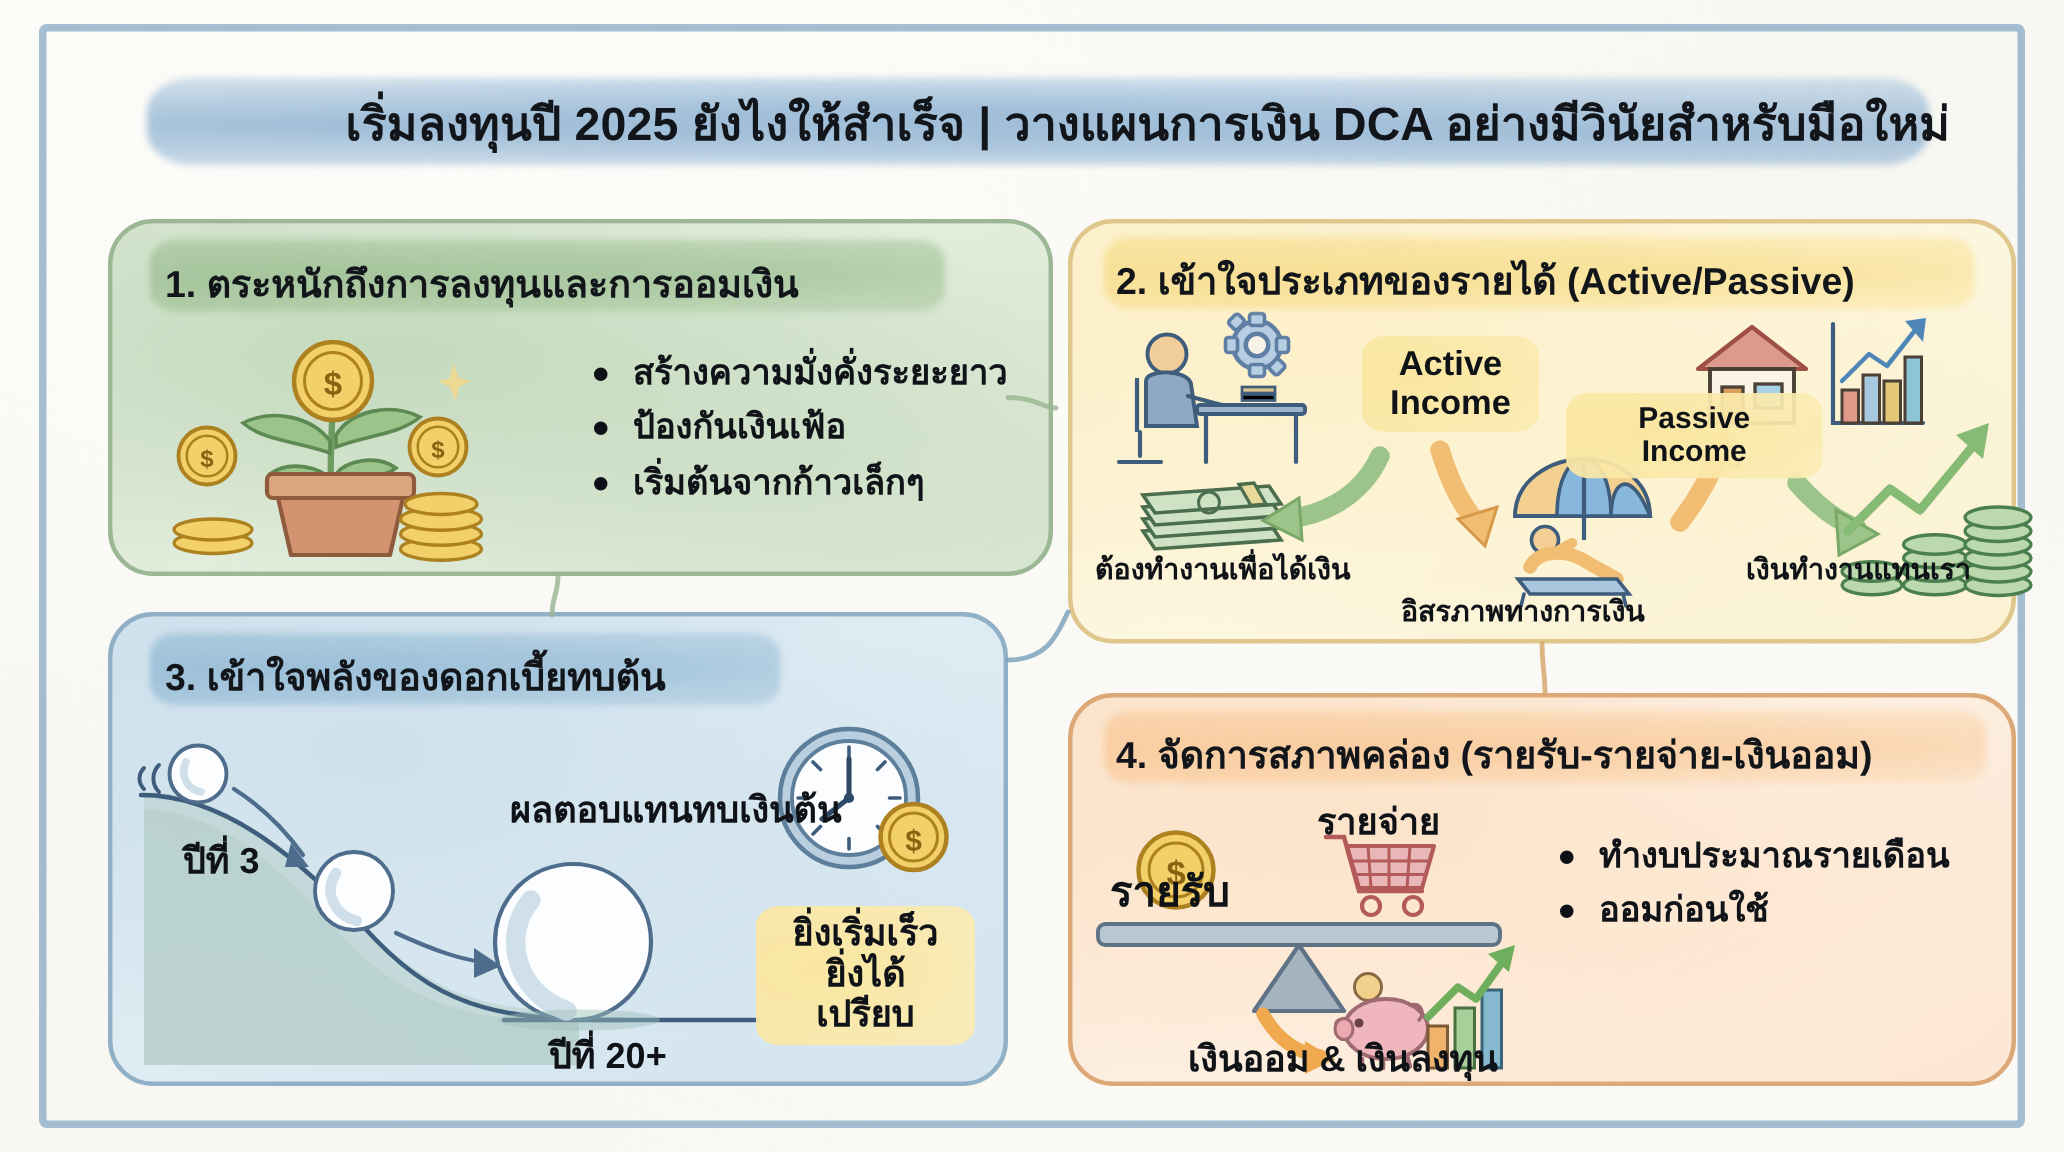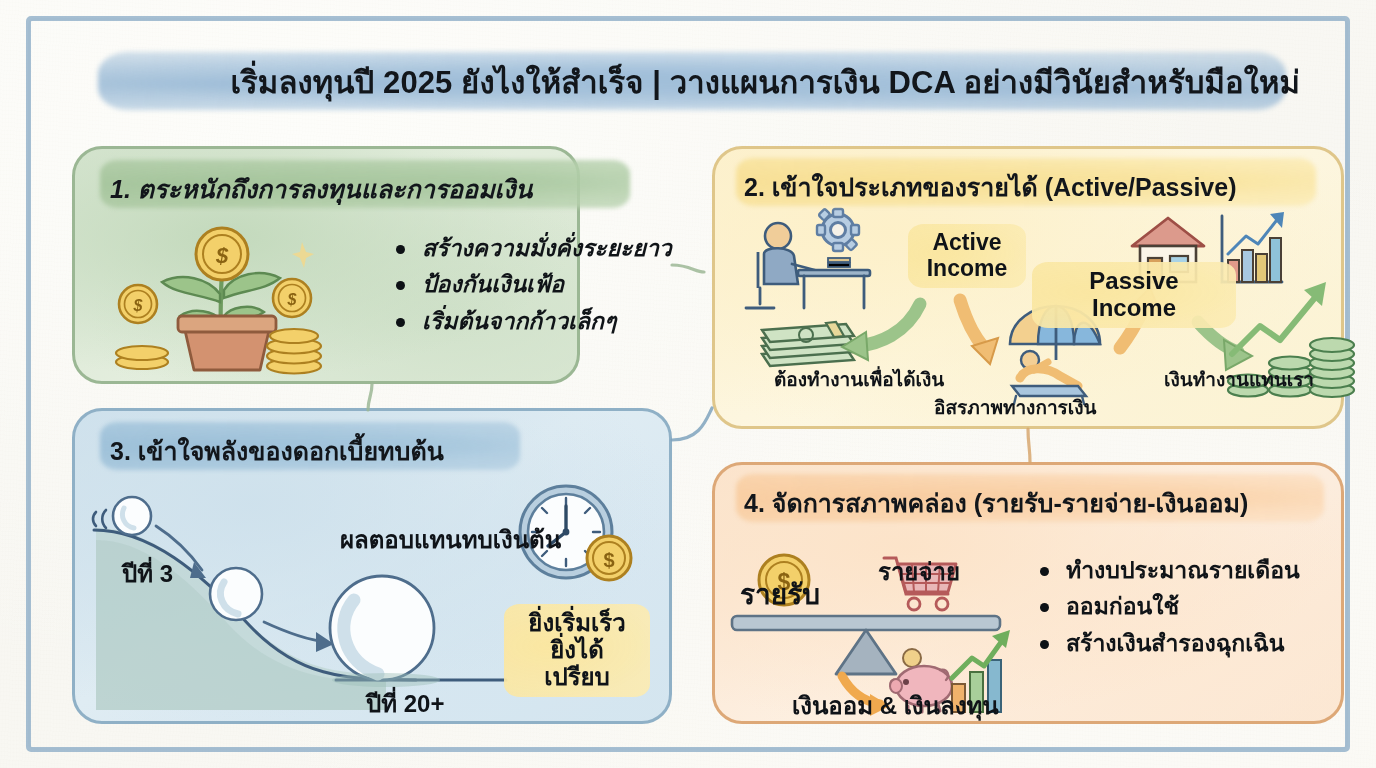--- a/index.html
+++ b/index.html
@@ -100,21 +100,21 @@
     z-index: 4;
   }
   .title-band {
     position: absolute;
     border-radius: 18px / 14px;
     filter: blur(2.2px);
     z-index: 3;
   }
 
   
-  #card1 { left: 72px; top: 146px; width: 508px; height: 238px; font-style: italic; }
+  #card1 { left: 72px; top: 146px; width: 630px; height: 238px; }
   #card1 .card-inner {
     background:
       radial-gradient(ellipse at 30% 38%, rgba(193,216,186,.92) 0%, rgba(193,216,186,0) 70%),
       radial-gradient(ellipse at 75% 72%, rgba(206,224,200,.85) 0%, rgba(206,224,200,0) 68%),
       linear-gradient(140deg, #d8e6d2 0%, #e4eede 45%, #dde9d6 100%);
     border-color: #9bb794;
   }
   #card1 .title-band {
     left: 28px; top: 14px; width: 530px; height: 48px;
     background:
@@ -414,23 +414,23 @@
           <ellipse cx="106" cy="67" rx="22" ry="7"></ellipse>
         </g>
         <path d="M6,76 L34,48 L54,62 L92,16" fill="none" stroke="#86bb76" stroke-width="6" stroke-linecap="round" stroke-linejoin="round"></path>
         <path d="M78,12 L100,4 L96,28 Z" fill="#86bb76"></path>
       </g>
     </svg>
 
     <div class="pill-label pill-yellow" style="left:196px;top:78px;width:118px;">Active
 Income</div>
 
-    <div class="pill-label pill-yellow" style="left:320px;top:116px;width:204px;font-size:24px;">Passive Income</div>
-
-    <div class="art-label" style="left:18px;top:218px;margin-left:44px;">ต้องทำงานเพื่อได้เงิน</div>
+    <div class="pill-label pill-yellow" style="left:332px;top:116px;width:171px;font-size:20px;">Passive Income</div>
+
+    <div class="art-label" style="left:18px;top:218px;">ต้องทำงานเพื่อได้เงิน</div>
     <div class="art-label" style="left:222px;top:246px;">อิสรภาพทางการเงิน</div>
     <div class="art-label" style="left:452px;top:218px;">เงินทำงานแทนเรา</div>
   </div>
 
   <div class="card" id="card3">
     <div class="card-inner"></div>
     <div class="title-band"></div>
     <div class="card-title">3. เข้าใจพลังของดอกเบี้ยทบต้น</div>
 
     <svg style="position:absolute;left:14px;top:74px;" width="460" height="230" viewBox="0 0 460 230">
@@ -539,23 +539,22 @@
       <g transform="translate(226,96)">
         <rect x="0" y="34" width="13" height="28" fill="#f0b36b" stroke="#7d5a35" stroke-width="2"></rect>
         <rect x="18" y="22" width="13" height="40" fill="#a8cf9a" stroke="#49703f" stroke-width="2"></rect>
         <rect x="36" y="10" width="13" height="52" fill="#86b8cf" stroke="#3a6378" stroke-width="2"></rect>
         <path d="M0,28 L20,8 L32,16 L52,-12" fill="none" stroke="#6fae5d" stroke-width="5" stroke-linecap="round" stroke-linejoin="round"></path>
         <path d="M40,-14 L58,-20 L54,-2 Z" fill="#6fae5d"></path>
       </g>
     </svg>
 
     <div class="art-label" style="left:28px;top:66px;font-size:28px;margin-top:44px;">รายรับ</div>
-    <div class="art-label" style="left:166px;top:66px;font-size:24px;margin-top:24px;">รายจ่าย</div>
+    <div class="art-label" style="left:166px;top:66px;font-size:24px;">รายจ่าย</div>
     <div class="art-label" style="left:80px;top:224px;font-size:24px;text-align:center;">เงินออม &amp; เงินลงทุน</div>
 
     <ul class="bullets" id="c4-bullets">
       <li>ทำงบประมาณรายเดือน</li>
       <li>ออมก่อนใช้</li>
-      <li>สร้างเงินสำรองฉุกเฉิน</li>
     </ul>
   </div>
 
 </div>
 
 </body></html>

